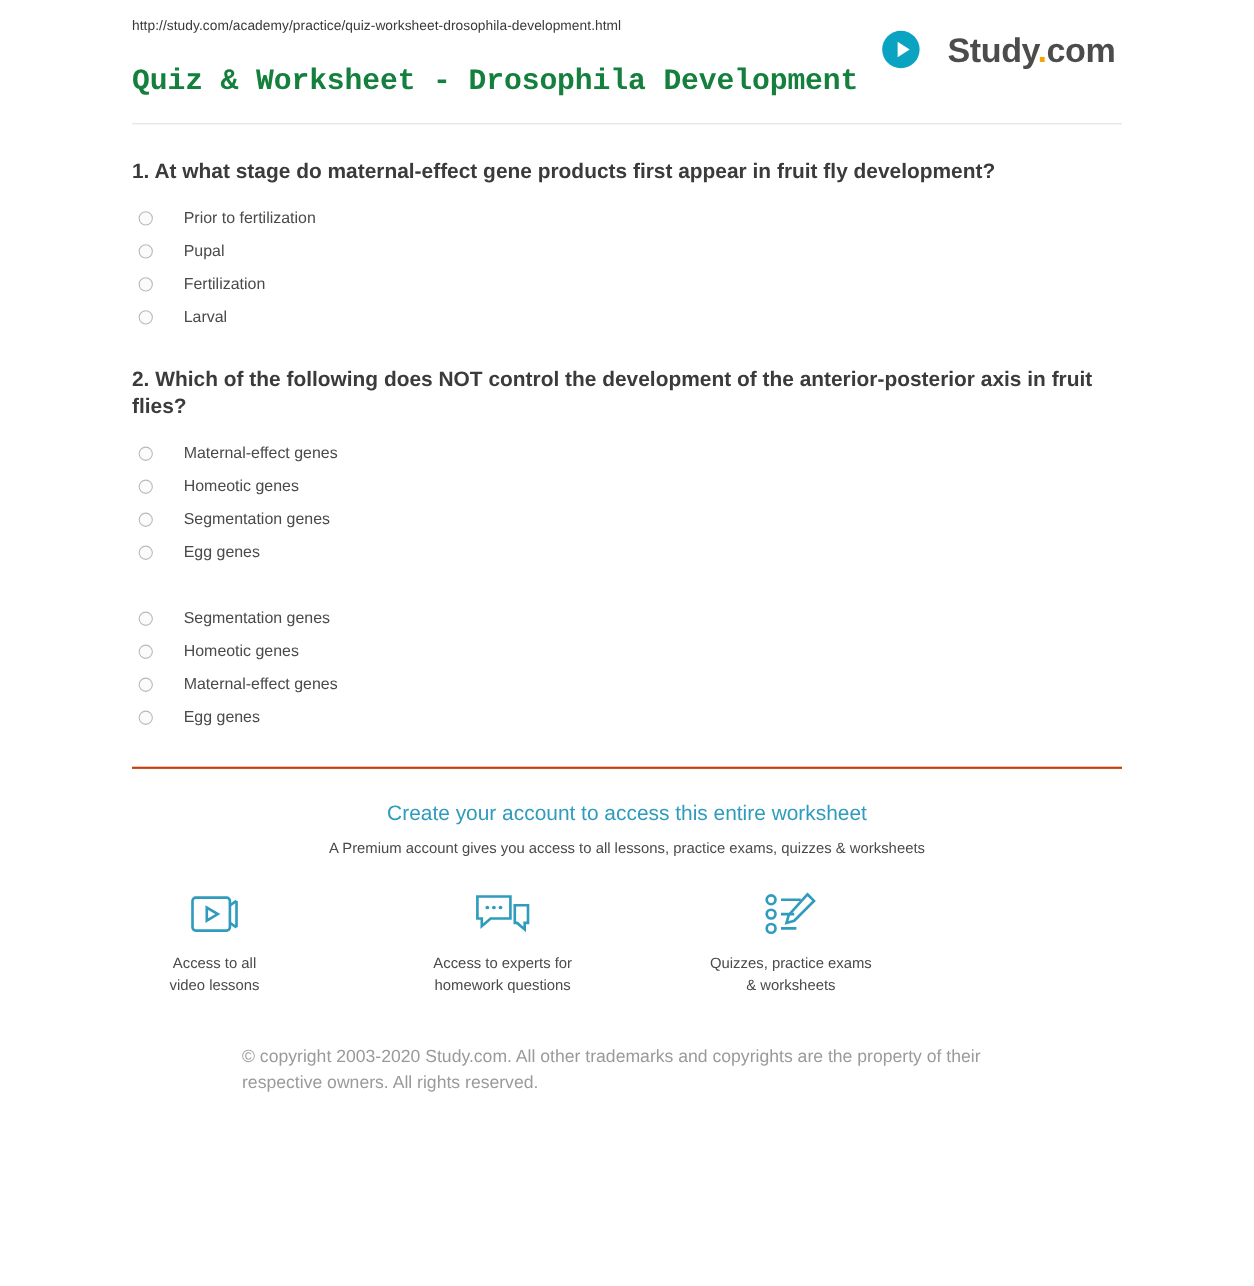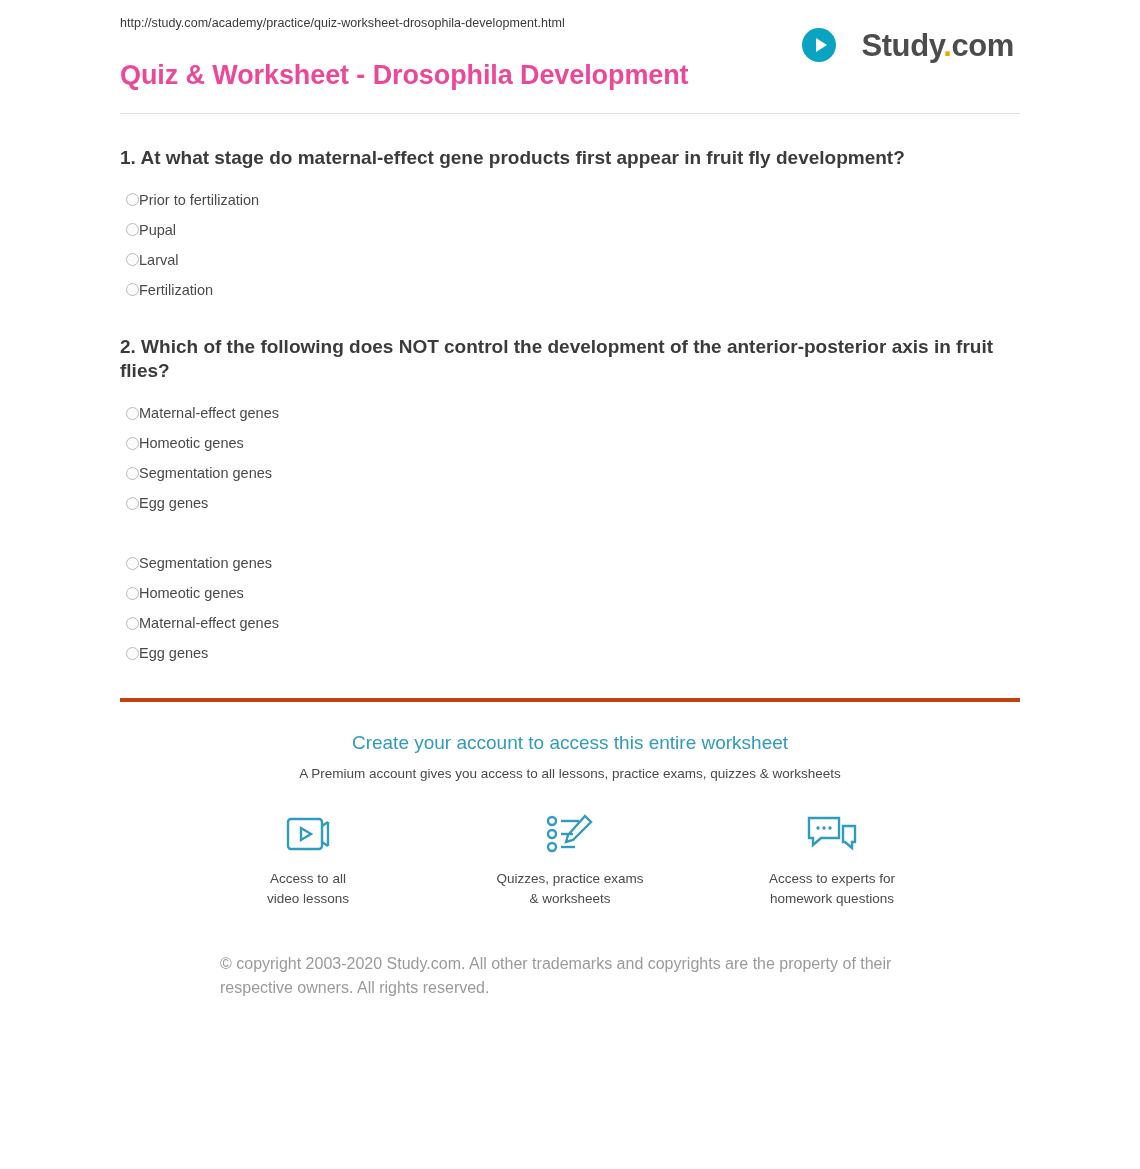--- a/index.html
+++ b/index.html
@@ -58,78 +58,79 @@
     letter-spacing: -0.4px;
     line-height: 1;
   }
   .logo-text .dotcom { color: #4c4c4c; }
   .logo-text .dot { color: #f0a500; }
 
   
   .page-title {
     font-size: 27px;
     font-weight: bold;
-    color: #ec4899;
+    color: #15803d;
     margin: 14px 0 0 0;
     letter-spacing: -0.1px;
+    font-family: Liberation Mono, monospace;
   }
   .rule {
     border: 0;
     border-top: 1px solid #e2e2e2;
     margin: 22px 0 0 0;
   }
 
   
   .questions { padding-top: 10px; }
   .question { margin-bottom: 30px; }
   .q-text {
     font-size: 19px;
     font-weight: bold;
     color: #3b3b3b;
     margin: 22px 0 14px 0;
     line-height: 1.3;
   }
   .choice {
     display: flex;
     align-items: center;
-    gap: 0;
+    gap: 28px;
     padding: 7px 0 7px 6px;
   }
   .radio {
     width: 13px; height: 13px;
     border-radius: 50%;
     border: 1px solid #b9b9b9;
     background: #fbfbfb;
     flex: none;
   }
   .choice-label {
     font-size: 14.5px;
     color: #4a4a4a;
   }
 
   
   .promo {
-    border-top: 4px solid #c2410c;
+    border-top: 2px solid #c2410c;
     margin-top: 0;
     padding-top: 30px;
     text-align: center;
   }
   .promo-title {
     font-size: 19px;
     color: #2f9bbd;
     margin-bottom: 12px;
   }
   .promo-sub {
     font-size: 13.5px;
     color: #4a4a4a;
     margin-bottom: 28px;
   }
   .features {
     display: flex;
-    justify-content: center;
+    justify-content: flex-start;
     gap: 112px;
     margin-top: 18px;
   }
   .feature {
     width: 150px;
     text-align: center;
   }
   .feature .ficon {
     height: 50px;
     display: flex; align-items: center; justify-content: center;
@@ -176,25 +177,25 @@
       <div class="choice">
         <span class="radio"></span>
         <span class="choice-label">Prior to fertilization</span>
       </div>
       <div class="choice">
         <span class="radio"></span>
         <span class="choice-label">Pupal</span>
       </div>
       <div class="choice">
         <span class="radio"></span>
+        <span class="choice-label">Fertilization</span>
+      </div>
+      <div class="choice">
+        <span class="radio"></span>
         <span class="choice-label">Larval</span>
-      </div>
-      <div class="choice">
-        <span class="radio"></span>
-        <span class="choice-label">Fertilization</span>
       </div>
     </div>
 
     <div class="question">
       <div class="q-text">2. Which of the following does NOT control the development of the anterior-posterior axis in fruit flies?</div>
       <div class="choice">
         <span class="radio"></span>
         <span class="choice-label">Maternal-effect genes</span>
       </div>
       <div class="choice">
@@ -243,50 +244,50 @@
           <svg width="46" height="42" viewBox="0 0 46 42" fill="none" stroke="#2f9bbd" stroke-width="2.4">
             <rect x="3" y="6" width="34" height="30" rx="3"></rect>
             <polygon points="16,15 16,27 26,21" fill="none"></polygon>
             <line x1="37" y1="13" x2="43" y2="9"></line>
             <line x1="37" y1="29" x2="43" y2="33"></line>
             <line x1="43" y1="9" x2="43" y2="33"></line>
           </svg>
         </div>
         <div class="flabel">Access to all
 video lessons</div>
+      </div>
+
+      <div class="feature">
+        <div class="ficon">
+          <svg width="52" height="44" viewBox="0 0 52 44" fill="none" stroke="#2f9bbd" stroke-width="2.4">
+            <path d="M3 6 h30 v20 h-18 l-8 7 v-7 h-4 z"></path>
+            <circle cx="12" cy="16" r="1.7" fill="#2f9bbd" stroke="none"></circle>
+            <circle cx="18" cy="16" r="1.7" fill="#2f9bbd" stroke="none"></circle>
+            <circle cx="24" cy="16" r="1.7" fill="#2f9bbd" stroke="none"></circle>
+            <path d="M37 14 h12 v16 h-3 v6 l-7 -6 h-2 z"></path>
+          </svg>
+        </div>
+        <div class="flabel">Access to experts for
+homework questions</div>
       </div>
 
       <div class="feature">
         <div class="ficon">
           <svg width="50" height="44" viewBox="0 0 50 44" fill="none" stroke="#2f9bbd" stroke-width="2.4">
             <circle cx="7" cy="9" r="4"></circle>
             <circle cx="7" cy="22" r="4"></circle>
             <circle cx="7" cy="35" r="4"></circle>
             <line x1="16" y1="9" x2="34" y2="9"></line>
             <line x1="16" y1="22" x2="28" y2="22"></line>
             <line x1="16" y1="35" x2="30" y2="35"></line>
             <path d="M40 4 L46 10 L28 28 L21 30 L23 23 Z"></path>
           </svg>
         </div>
         <div class="flabel">Quizzes, practice exams
 &amp; worksheets</div>
       </div>
 
-      <div class="feature">
-        <div class="ficon">
-          <svg width="52" height="44" viewBox="0 0 52 44" fill="none" stroke="#2f9bbd" stroke-width="2.4">
-            <path d="M3 6 h30 v20 h-18 l-8 7 v-7 h-4 z"></path>
-            <circle cx="12" cy="16" r="1.7" fill="#2f9bbd" stroke="none"></circle>
-            <circle cx="18" cy="16" r="1.7" fill="#2f9bbd" stroke="none"></circle>
-            <circle cx="24" cy="16" r="1.7" fill="#2f9bbd" stroke="none"></circle>
-            <path d="M37 14 h12 v16 h-3 v6 l-7 -6 h-2 z"></path>
-          </svg>
-        </div>
-        <div class="flabel">Access to experts for
-homework questions</div>
-      </div>
-
     </div>
 
     <div class="copyright">© copyright 2003-2020 Study.com. All other trademarks and copyrights are the property of their respective owners. All rights reserved.</div>
   </div>
 
 </div>
 
 </body></html>

